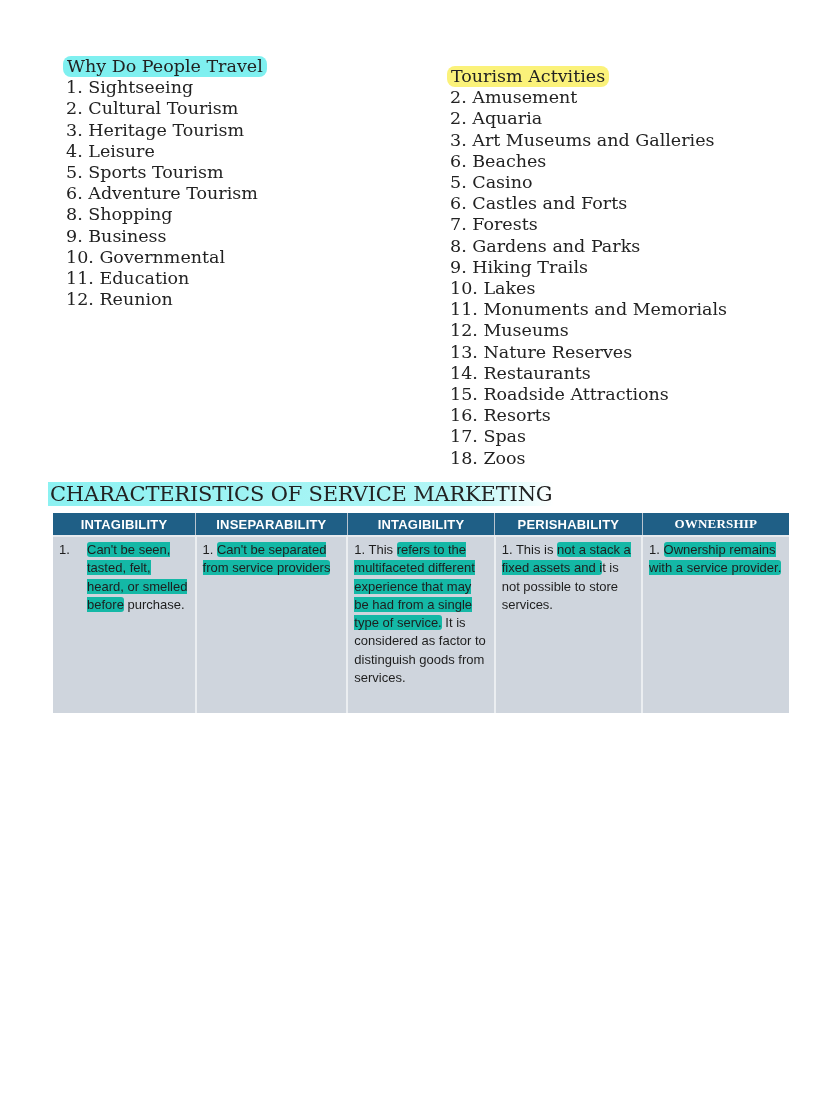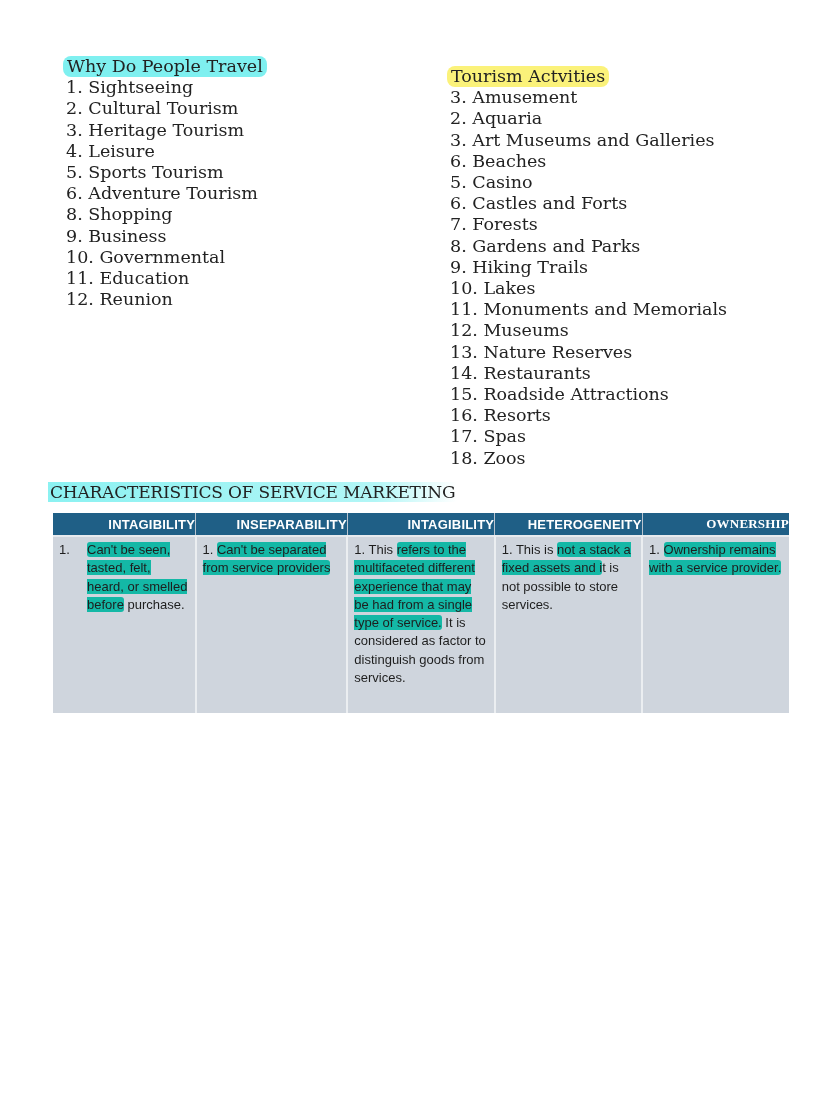--- a/index.html
+++ b/index.html
@@ -4,24 +4,24 @@
 <style>
   html, body { margin:0; padding:0; background:#ffffff; }
   body { width:828px; height:1103px; position:relative; overflow:hidden; font-family:"DejaVu Serif", serif; color:#222; }
   .list { position:absolute; font-size:17.5px; line-height:21.2px; }
   .list .head { display:inline-block; padding:0 4px; margin-left:-3px; border-radius:8px; }
   .list .item { white-space:nowrap; }
   #left-list { left:66px; top:28px;margin-top:28px; }
   #right-list { left:450px; top:30px; }
   .hl-cyan { background:#7ff0f0; }
   .hl-yellow { background:#fbf27a;margin-top:36px; }
-  #svc-title { position:absolute; left:48px; top:482px; font-size:17px; letter-spacing:-0.2px; white-space:nowrap; }
+  #svc-title { position:absolute; left:48px; top:482px; font-size:21px; letter-spacing:-0.2px; white-space:nowrap; }
   #svc-title span { background:linear-gradient(90deg, rgba(127,240,240,0.9), rgba(127,240,240,0.6) 80%, rgba(127,240,240,0)); padding:0 2px; }
   table#svc-table { position:absolute; left:53px; top:513px; width:736px; border-collapse:collapse; table-layout:fixed; font-family:"Liberation Sans", sans-serif; }
-  #svc-table th { background:#1f5f86; color:#fff; font-weight:bold; font-size:13px; height:22px; padding:0; text-align:right; border-right:1px solid #b9c4cf; letter-spacing:0.2px; }
+  #svc-table th { background:#1f5f86; color:#fff; font-weight:bold; font-size:13px; height:22px; padding:0; text-align:center; border-right:1px solid #b9c4cf; letter-spacing:0.2px; }
   #svc-table th:last-child { border-right:none;font-family:Liberation Serif, serif; }
   #svc-table td { background:#cfd5dd; vertical-align:top; font-size:13px; line-height:18.3px; color:#1e1e1e; padding:4px 6px 6px 6px; border-right:2px solid #ebeef1; height:166px; }
   #svc-table td:last-child { border-right:none; }
   #svc-table tr.body-row { border-top:2px solid #e7eaee; }
   .mark { background:#14b8a6; border-radius:3px; }
   .cell-first { display:flex; }
   .cell-first .num { width:28px; flex:none; }
 </style>
 </head>
 <body>
@@ -36,21 +36,21 @@
   <div class="item">6. Adventure Tourism</div>
   <div class="item">8. Shopping</div>
   <div class="item">9. Business</div>
   <div class="item">10. Governmental</div>
   <div class="item">11. Education</div>
   <div class="item">12. Reunion</div>
 </div>
 
 <div id="right-list" class="list">
   <div><span class="head hl-yellow">Tourism Actvities</span></div>
-  <div class="item">3. Amusement</div>
+  <div class="item">2. Amusement</div>
   <div class="item">2. Aquaria</div>
   <div class="item">3. Art Museums and Galleries</div>
   <div class="item">6. Beaches</div>
   <div class="item">5. Casino</div>
   <div class="item">6. Castles and Forts</div>
   <div class="item">7. Forests</div>
   <div class="item">8. Gardens and Parks</div>
   <div class="item">9. Hiking Trails</div>
   <div class="item">10. Lakes</div>
   <div class="item">11. Monuments and Memorials</div>
@@ -64,21 +64,21 @@
 </div>
 
 <div id="svc-title"><span>CHARACTERISTICS OF SERVICE MARKETING</span></div>
 
 <table id="svc-table">
   <tbody>
       <tr>
     <th style="width:19.4%">INTAGIBILITY</th>
     <th style="width:20.6%">INSEPARABILITY</th>
     <th style="width:20%">INTAGIBILITY</th>
-    <th style="width:20%">HETEROGENEITY</th>
+    <th style="width:20%">PERISHABILITY</th>
     <th style="width:20%">OWNERSHIP</th>
   </tr>
   <tr class="body-row">
     <td>
       <div class="cell-first">
         <span class="num">1.</span>
         <span><span class="mark">Can't be seen, tasted, felt, heard, or smelled before</span><span> purchase.</span></span>
       </div>
     </td>
     <td>

